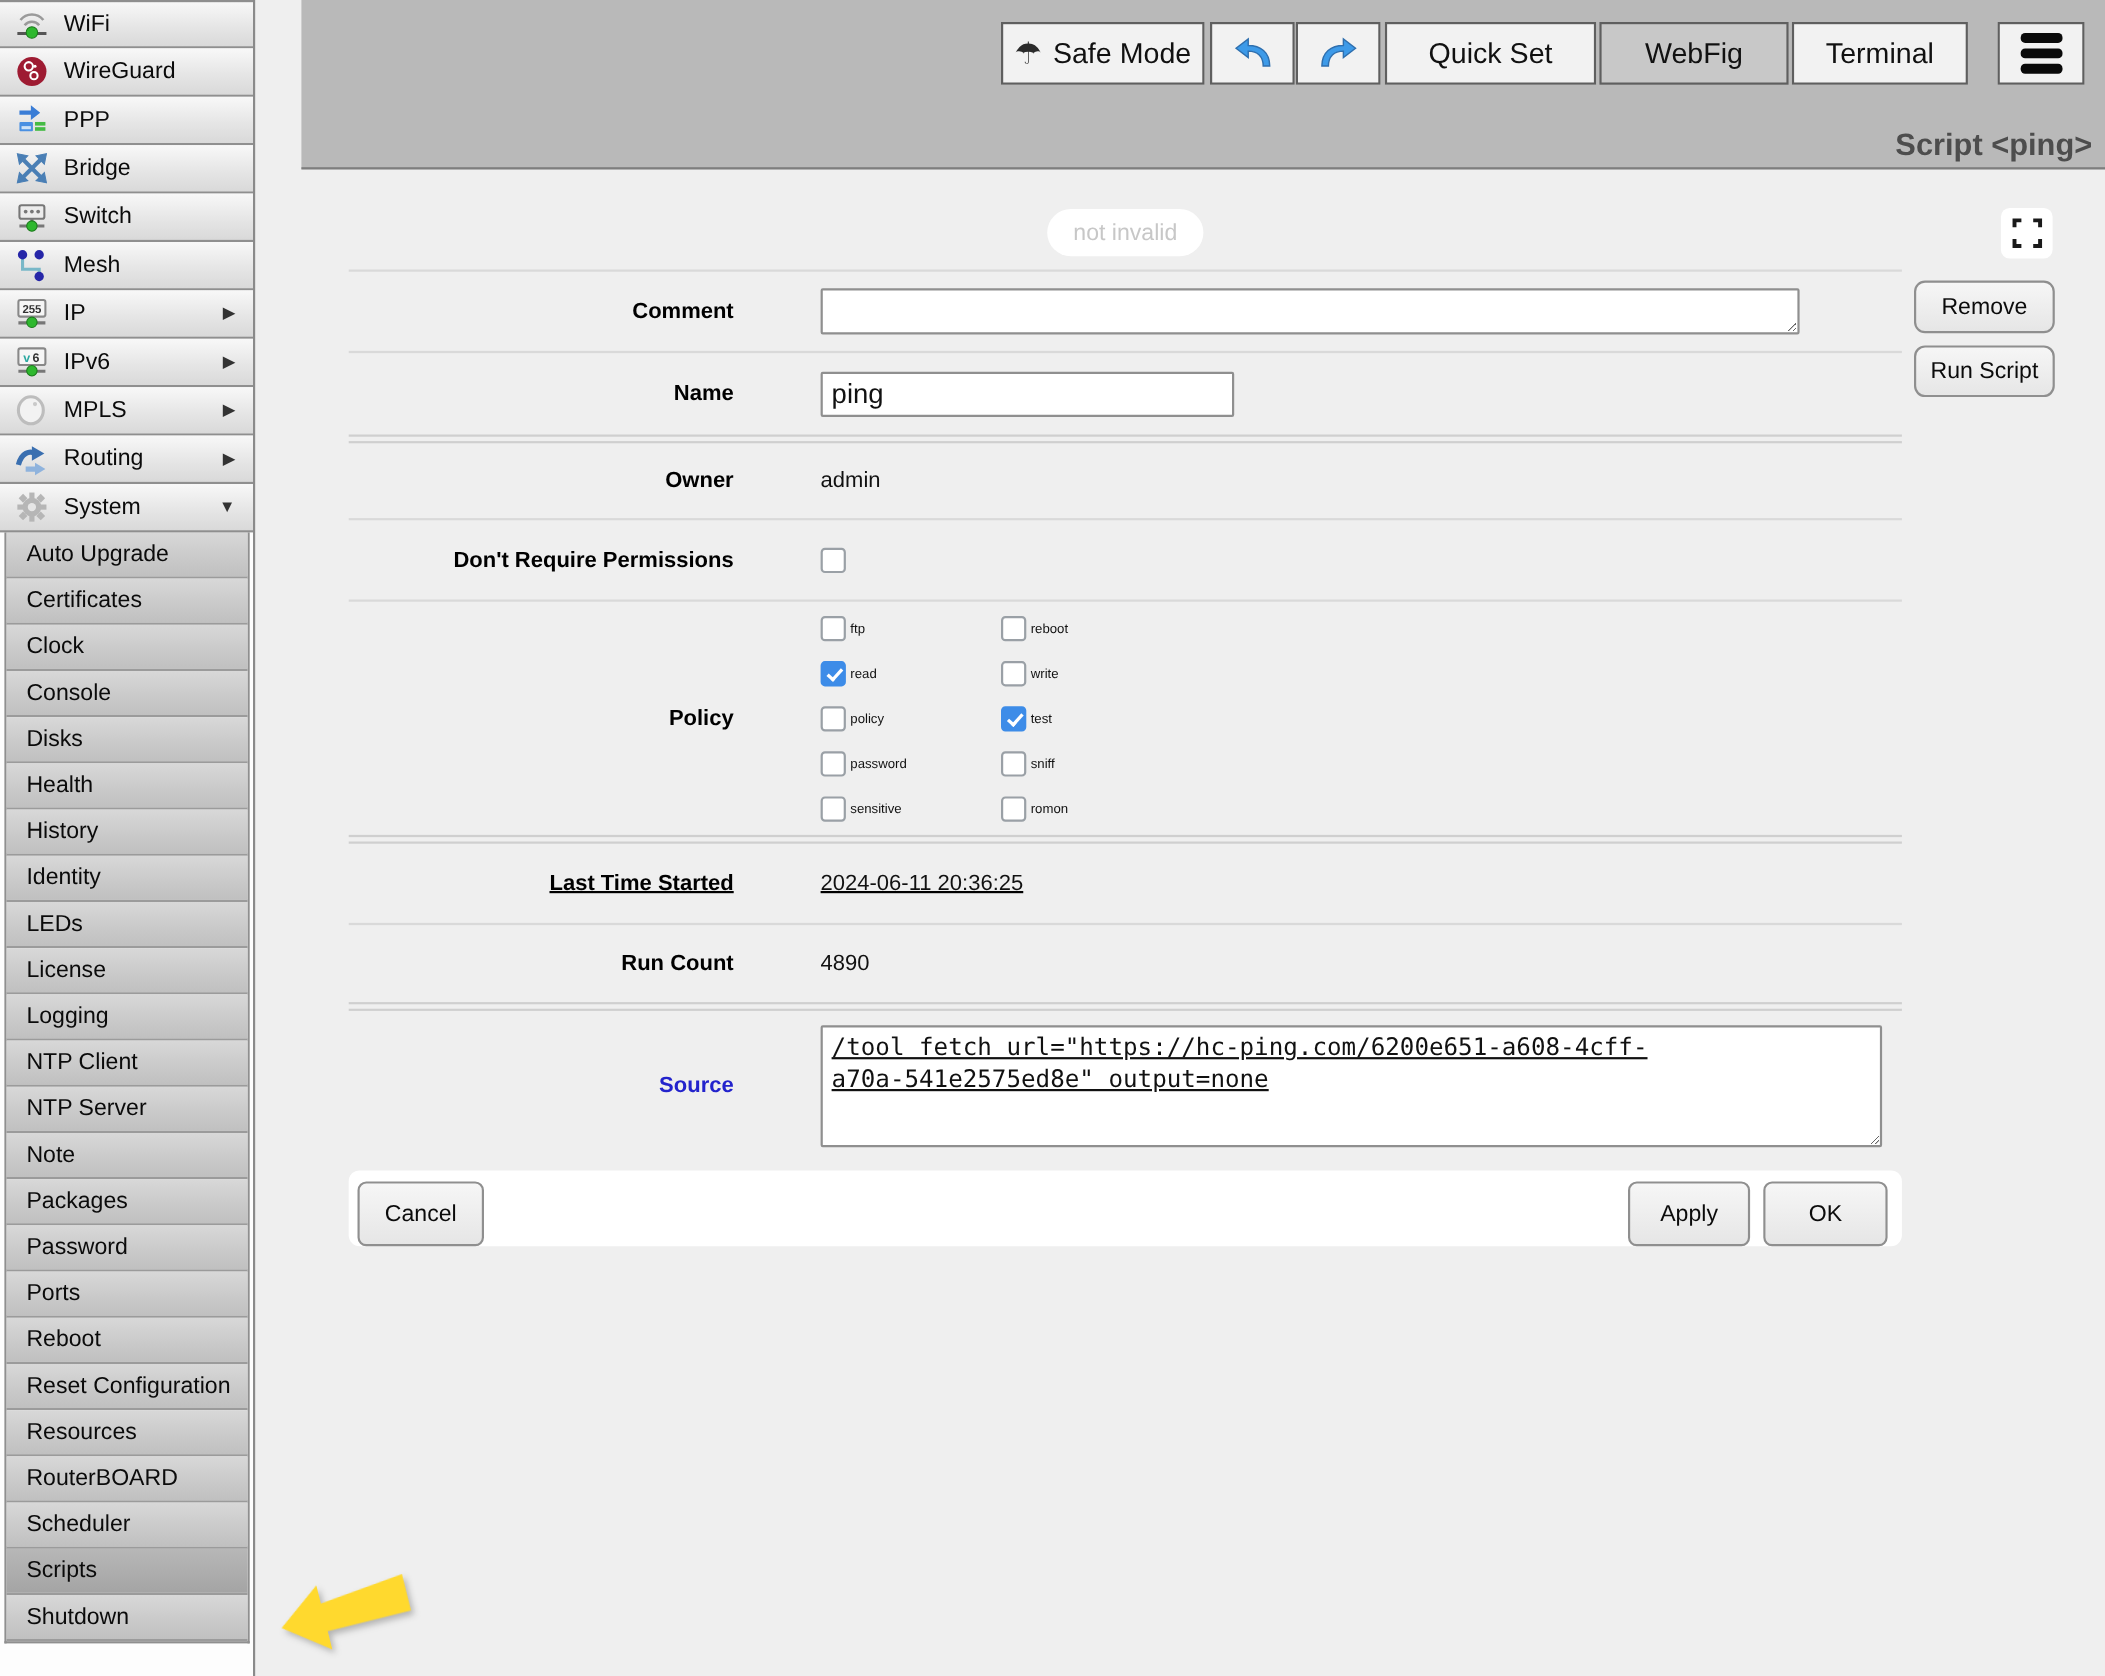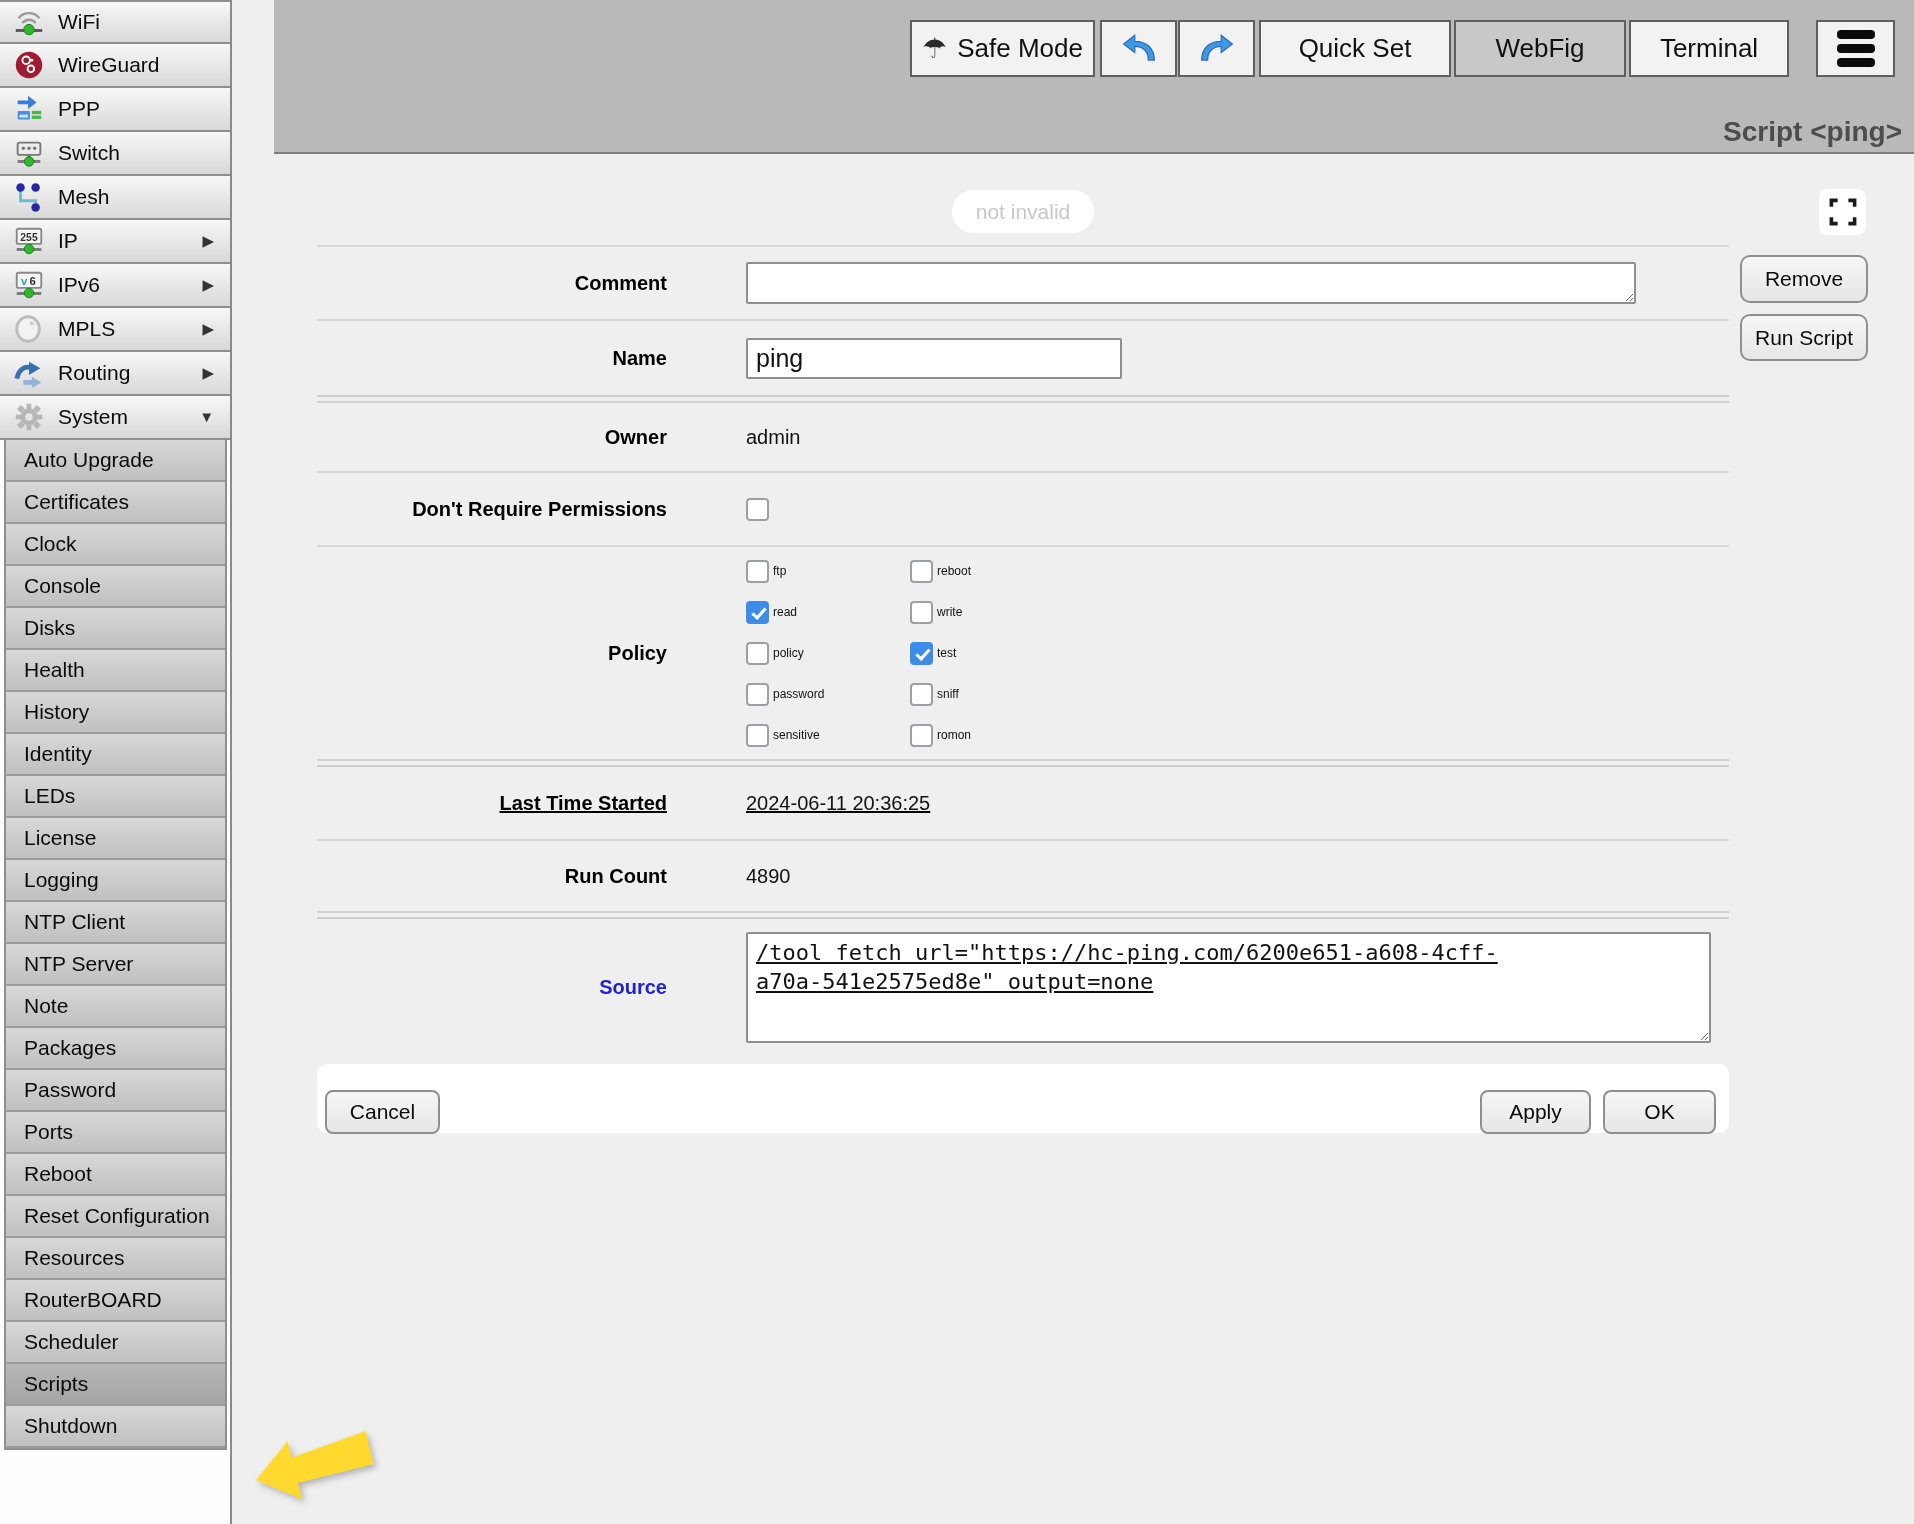--- a/index.html
+++ b/index.html
@@ -64,21 +64,21 @@
   textarea.mono{font-family:"DejaVu Sans Mono",monospace;font-size:22px;line-height:1.35;}
   .cb{width:23px;height:23px;border:2px solid #9aa0a6;border-radius:4px;background:#fff;
       box-sizing:border-box;display:inline-block;position:relative;flex:0 0 23px;cursor:pointer;}
   .cb.on{background:#3d8ce8;border-color:#3d8ce8;}
   .cb.on::after{content:"";position:absolute;left:7px;top:2px;width:5px;height:11px;
                 border:solid #fff;border-width:0 3px 3px 0;transform:rotate(42deg);}
   .policy-grid{display:grid;grid-template-columns:164px 164px;row-gap:18px;}
   .pcell{display:flex;align-items:center;gap:4px;font-size:12px;color:#111;}
   #btnbar{position:absolute;left:43px;top:908px;width:1412px;height:69px;background:#ffffff;
           border-radius:10px;}
-  #btnbar .sbtn{position:absolute;top:10px;height:44px;margin-top:16px;}
+  #btnbar .sbtn{position:absolute;top:10px;height:59px;}
 
   
   #annot{position:absolute;left:256px;top:1448px;width:120px;height:64px;z-index:20;
          transform:rotate(-14deg);transform-origin:0px 32px;
          filter:drop-shadow(2px 4px 3px rgba(0,0,0,0.25));}
 </style>
 </head>
 <body>
 
 <div id="screen">
@@ -110,20 +110,33 @@
       <span class="sicon">
         <svg width="34" height="34" viewBox="0 0 36 36">
             <polygon points="6,9 17,9 17,4 26,11 17,18 17,13 6,13" fill="#3a7dd6"></polygon>
             <rect x="6" y="20" width="13" height="9" rx="1" fill="#4a90e2"></rect>
             <rect x="8" y="24" width="9" height="3" fill="#cfe3f7"></rect>
             <rect x="21" y="20" width="10" height="3.5" fill="#44bb44"></rect>
             <rect x="21" y="25" width="10" height="3.5" fill="#44bb44"></rect>
           </svg>
       </span>
       <span class="slabel">PPP</span>
+    </div>
+    <div class="sitem">
+      <span class="sicon">
+        <svg width="34" height="34" viewBox="0 0 36 36" stroke="#4a7fb5" fill="#4a7fb5">
+            <line x1="10" y1="10" x2="26" y2="26" stroke-width="4"></line>
+            <line x1="26" y1="10" x2="10" y2="26" stroke-width="4"></line>
+            <polygon points="4,4 14,6 6,14"></polygon>
+            <polygon points="32,4 30,14 22,6"></polygon>
+            <polygon points="4,32 6,22 14,30"></polygon>
+            <polygon points="32,32 22,30 30,22"></polygon>
+          </svg>
+      </span>
+      <span class="slabel">Bridge</span>
     </div>
     <div class="sitem">
       <span class="sicon">
         <svg width="34" height="34" viewBox="0 0 36 36">
             <rect x="6" y="7" width="24" height="13" rx="2" fill="#ececec" stroke="#777" stroke-width="2"></rect>
             <circle cx="12" cy="13" r="1.8" fill="#777"></circle>
             <circle cx="18" cy="13" r="1.8" fill="#777"></circle>
             <circle cx="24" cy="13" r="1.8" fill="#777"></circle>
             <line x1="18" y1="20" x2="18" y2="26" stroke="#777" stroke-width="3"></line>
             <line x1="6" y1="27" x2="30" y2="27" stroke="#777" stroke-width="3"></line>

